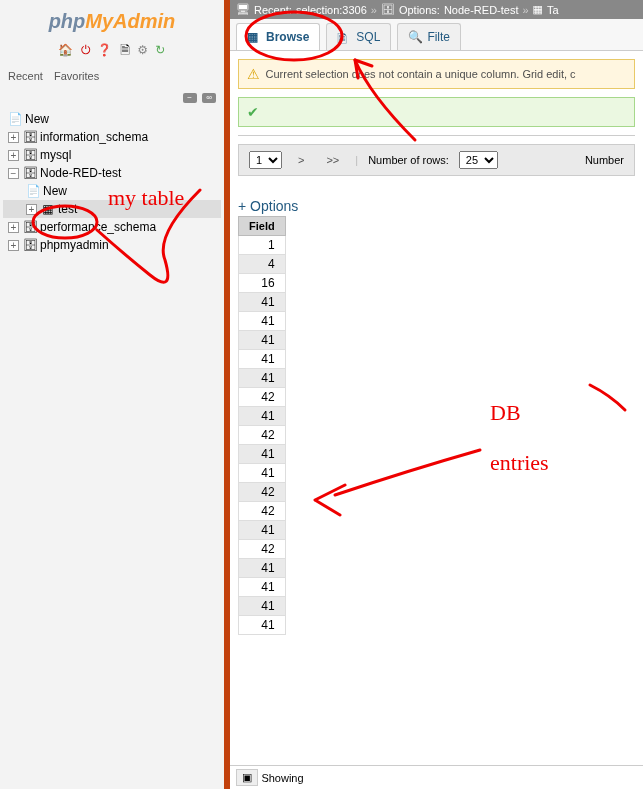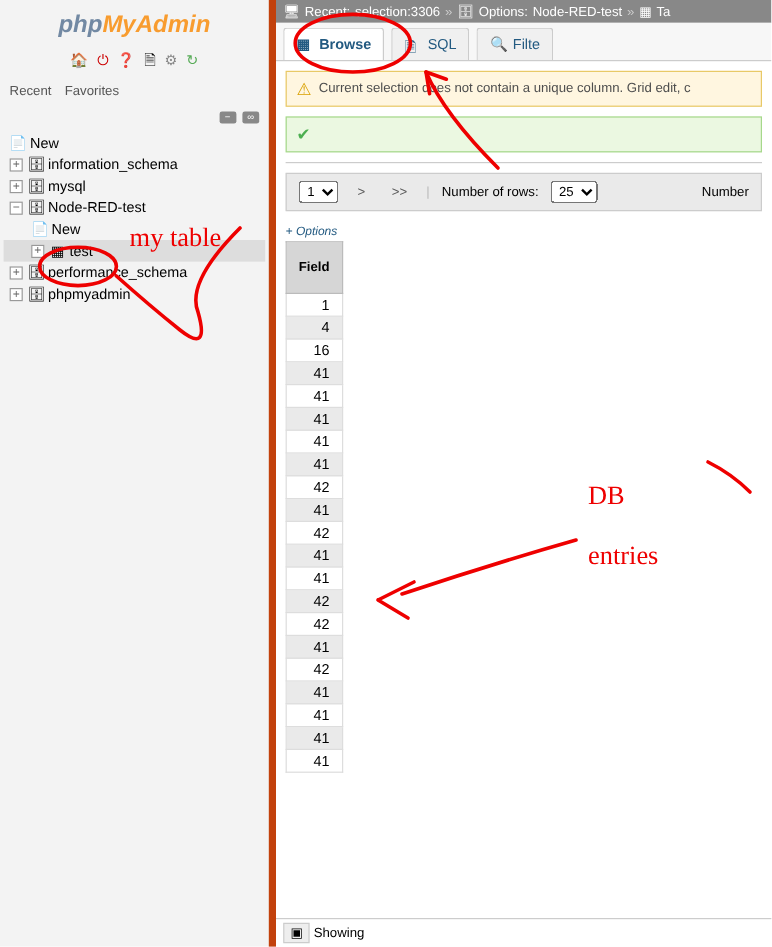--- a/index.html
+++ b/index.html
@@ -50,24 +50,24 @@
 .kw-from { color: #4caf50; }
 .tick { color: #e91e63; }
 
 .hr-line { border: none; border-top: 1px solid #ccc; margin: 8px; }
 
 .nav-row { background: #eaeaea; padding: 6px 10px; margin: 0 8px; display: flex; align-items: center; gap: 10px; font-size: 11px; border: 1px solid #ccc; }
 .nav-row select { font-size: 11px; padding: 1px 2px; }
 .nav-btn { padding: 2px 6px; cursor: pointer; color: #555; }
 .pipe { color: #bbb; }
 
-.options-link { margin: 12px 8px 2px 8px; color: #235a81; font-size: 10px; cursor: pointer; font-style: italic; }
+.options-link { margin: 22px 8px 2px 8px; color: #235a81; font-size: 14px; cursor: pointer; }
 
 .data-table { margin: 0 8px; border-collapse: collapse; }
-.data-table th { background: #d6d6d6; border: 1px solid #bbb; padding: 15px 10px; text-align: left; font-size: 11px; }
+.data-table th { background: #d6d6d6; border: 1px solid #bbb; padding: 3px 10px; text-align: left; font-size: 11px; }
 .data-table td { border: 1px solid #ddd; padding: 2px 10px; text-align: right; font-size: 12px; width: 40px; }
 .data-table tr:nth-child(even) td { background: #eaeaea; }
 .data-table tr:nth-child(odd) td { background: #fff; }
 
 .console-bar { position: absolute; bottom: 0; left: 230px; right: 0; background: #fff; border-top: 1px solid #ccc; padding: 3px 6px; font-size: 11px; display: flex; align-items: center; gap: 3px; }
 .console-btn { background: #eee; border: 1px solid #ccc; padding: 1px 5px; }
 
 
 .annot { position: absolute; pointer-events: none; z-index: 100; }
 .red-stroke { stroke: #e00; stroke-width: 3; fill: none; stroke-linecap: round; stroke-linejoin: round; }

